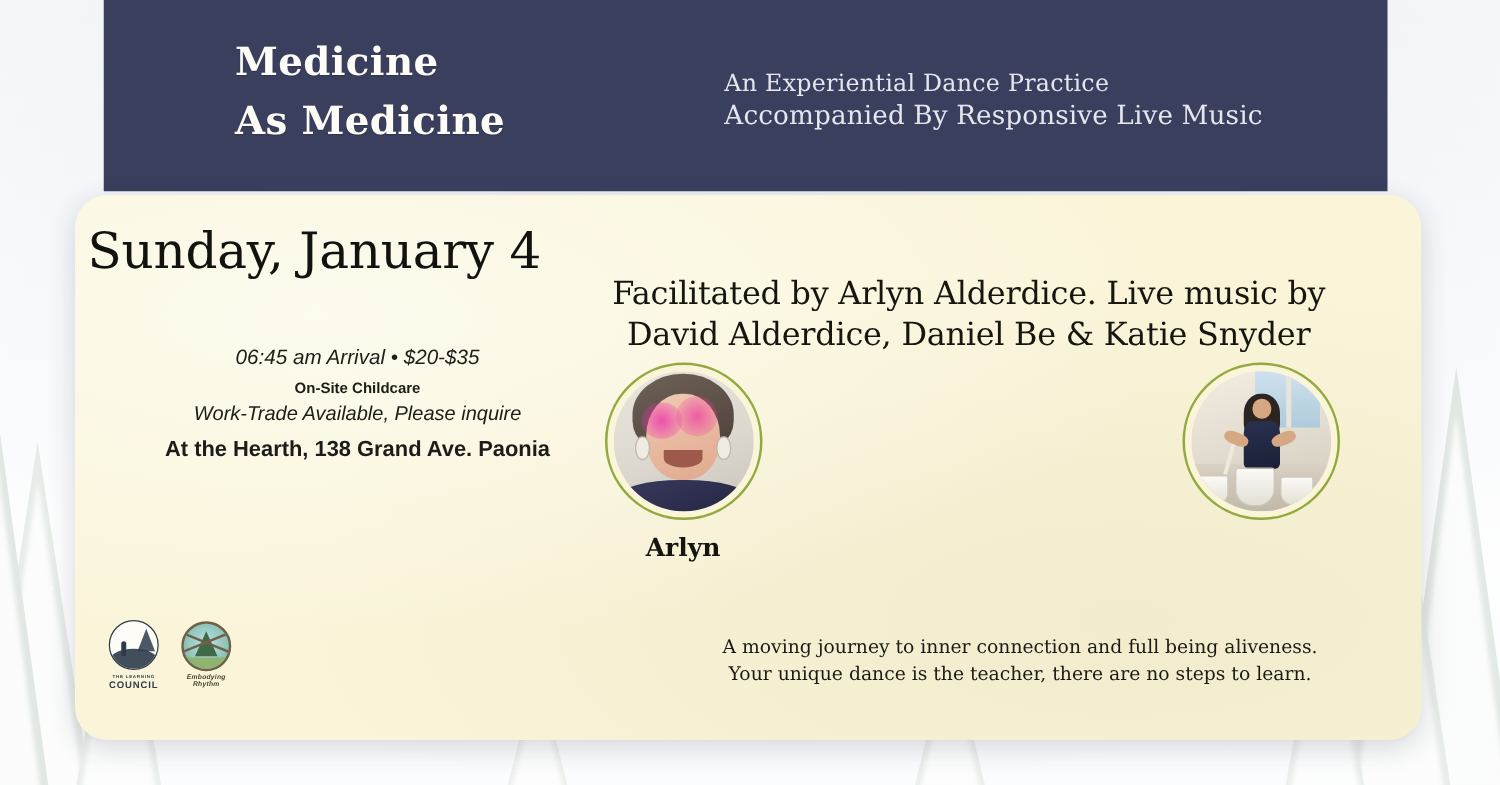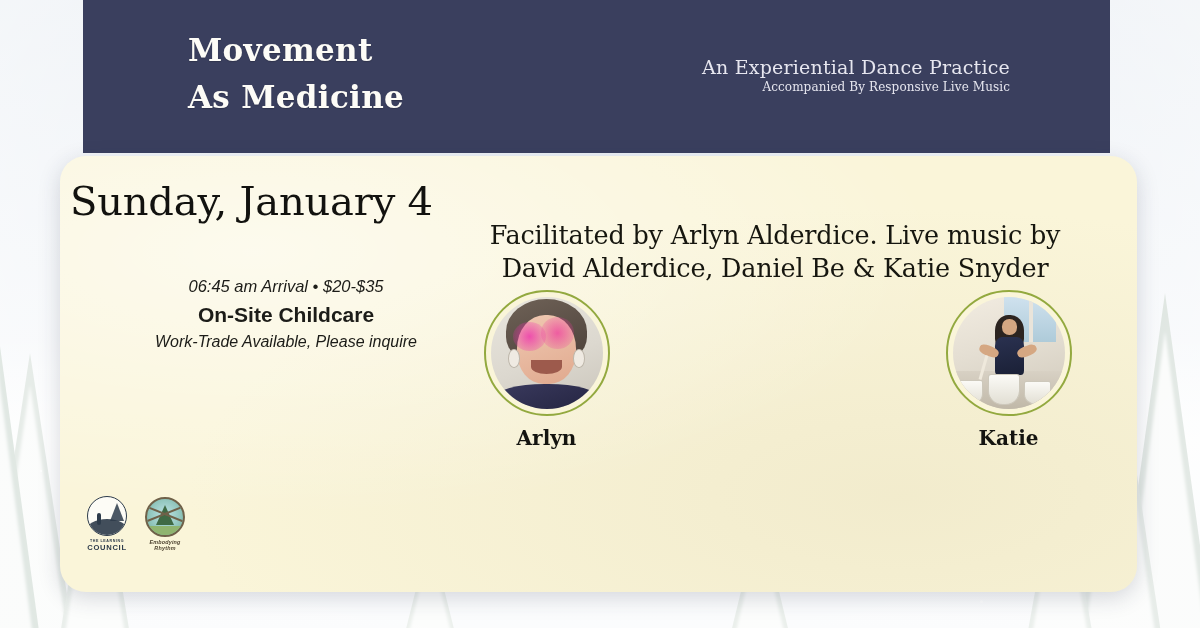--- a/index.html
+++ b/index.html
@@ -61,26 +61,26 @@
     position:absolute; left:105px; top:27px;
     color:#fdfcf7;
     font-family:"DejaVu Serif", serif;
     font-size:31px; font-weight:700; line-height:1.52;
     letter-spacing:.3px;
     text-shadow:0 1px 1px rgba(0,0,0,.18);
   }
   #title-block div{ white-space:nowrap; }
   #tagline-block{
     position:absolute; right:100px; top:56px;
-    text-align:right; color:#e6e6ef;
+    color:#e6e6ef;
     font-family:"DejaVu Serif", serif;
     font-weight:400;
   }
   #tagline-block .t1{ font-size:19px; letter-spacing:.2px; }
-  #tagline-block .t2{ font-size:12px; letter-spacing:.1px; margin-top:2px; }
+  #tagline-block .t2{ font-size:21px; letter-spacing:.1px; margin-top:2px; }
 
   
   #card{
     position:absolute; left:60px; top:156px; width:1077px; height:436px;
     background:#faf5d9;
     border-radius:26px;
     box-shadow:0 6px 22px rgba(40,45,70,.18);
     z-index:6;
     overflow:hidden;
   }
@@ -103,21 +103,21 @@
     position:absolute; left:10px; top:112px; width:432px;
     text-align:center; color:#1c1c18;
   }
   #time-line{
     font-size:30px; font-weight:700; letter-spacing:-.3px;
   }
   #arrival-line{
     font-size:16.5px; font-style:italic; margin-top:9px;
   }
   #childcare-line{
-    font-size:21px; font-weight:700; margin-top:7px;
+    font-size:12px; font-weight:700; margin-top:7px;
   }
   #worktrade-line{
     font-size:16px; font-style:italic; margin-top:6px;
   }
   #venue-line{
     font-size:17.5px; font-weight:700; margin-top:8px;
   }
 
   
   #facilitators{
@@ -328,38 +328,39 @@
   </div>
   <div class="haze"></div>
   <div class="flake" style="left:200px;top:60px;width:3px;height:3px;"></div>
   <div class="flake" style="left:640px;top:30px;width:2px;height:2px;"></div>
   <div class="flake" style="left:980px;top:600px;width:3px;height:3px;"></div>
   <div class="flake" style="left:40px;top:470px;width:2px;height:2px;"></div>
 </div>
 
 <div id="header-band">
   <div id="title-block">
-    <div>Movement</div>
+    <div>Medicine</div>
     <div>As Medicine</div>
   </div>
   <div id="tagline-block">
     <div class="t1">An Experiential Dance Practice</div>
     <div class="t2">Accompanied By Responsive Live Music</div>
   </div>
 </div>
 
 <div id="card">
  <div class="card-inner">
 
   <div id="date-heading">Sunday, January 4</div>
 
   <div id="left-details">
     <div id="arrival-line">06:45 am Arrival • $20-$35</div>
     <div id="childcare-line">On-Site Childcare</div>
     <div id="worktrade-line">Work-Trade Available, Please inquire</div>
+    <div id="venue-line">At the Hearth, 138 Grand Ave. Paonia</div>
   </div>
 
   <div id="facilitators">
     <div class="l1">Facilitated by Arlyn Alderdice. Live music by</div>
     <div class="l2">David Alderdice, Daniel Be &amp; Katie Snyder</div>
   </div>
 
   <div id="portrait-row">
 
     <div class="portrait-cell">
@@ -393,21 +394,20 @@
           <div class="ph-el katie-face"></div>
           <div class="ph-el katie-torso"></div>
           <div class="ph-el katie-armL"></div>
           <div class="ph-el katie-armR"></div>
           <div class="ph-el katie-mallet"></div>
           <div class="bowl b1"></div>
           <div class="bowl b2"></div>
           <div class="bowl b3"></div>
         </div>
       </div>
-      <div class="portrait-name">Katie</div>
     </div>
 
   </div>
 
   <div id="logo-row">
     <div class="logo">
       <div class="logo-circle lc-circle">
         <div class="lc-hill"></div>
         <div class="lc-tree"></div>
         <div class="lc-fig"></div>
@@ -421,15 +421,19 @@
         <div class="er-ground"></div>
         <div class="er-tree"></div>
         <div class="er-rim1"></div>
         <div class="er-rim2"></div>
       </div>
       <div class="er-text">Embodying Rhythm</div>
     </div>
   </div>
 
 
+  <div id="quote">
+    <div>A moving journey to inner connection and full being aliveness.</div>
+    <div>Your unique dance is the teacher, there are no steps to learn.</div>
+  </div>
 
  </div>
 </div>
 
 </body></html>

